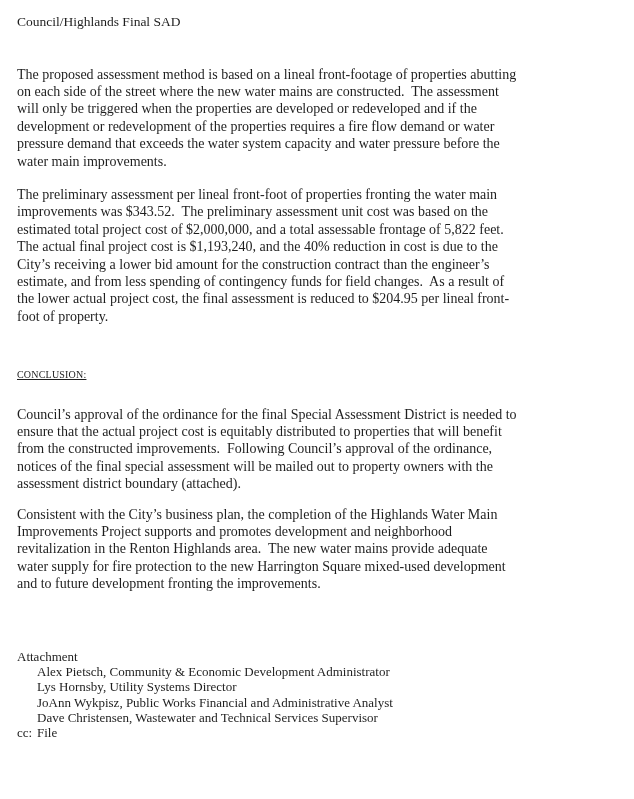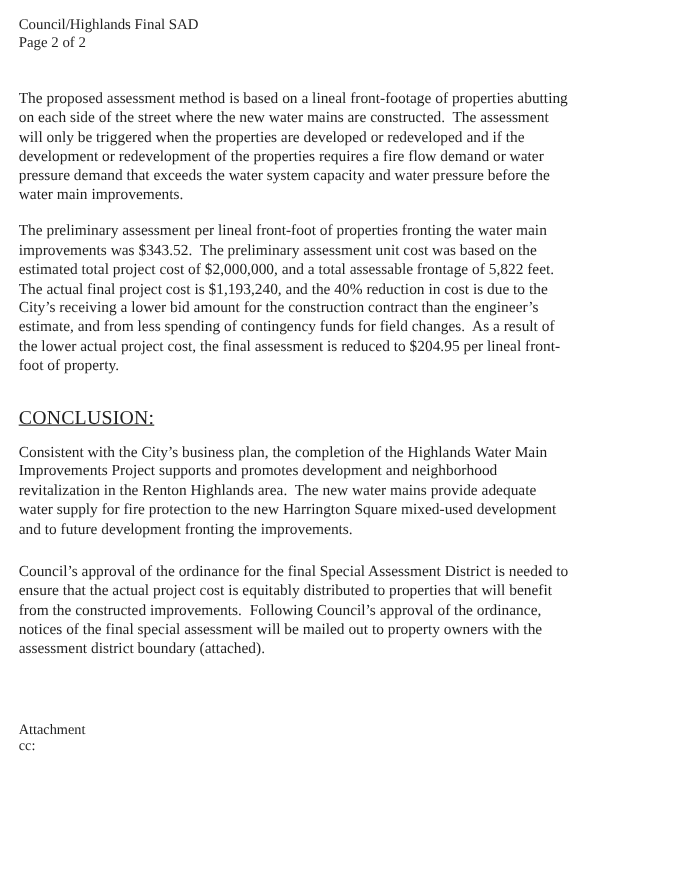--- a/index.html
+++ b/index.html
@@ -29,22 +29,22 @@
     font-size: 14px;
     line-height: 17.4px;
     white-space: pre-wrap;
     margin: 0;
   }
   .para-1 { margin-top: 35px; }
   .para-2 { margin-top: 16px; }
   .para-3 { margin-top: 13px; }
   .para-4 { margin-top: 22px; }
   .section-heading {
-    margin-top: 29px;
-    font-size: 18px;
+    margin-top: 41px;
+    font-size: 10px;
     line-height: 17.4px;
     font-weight: normal;
     text-decoration: underline;
     letter-spacing: 0.2px;
   }
   .doc-footer {
     margin-top: 56px;
     font-size: 13px;
     line-height: 15.3px;
   }
@@ -60,53 +60,57 @@
     white-space: pre-wrap;
   }
 </style>
 </head>
 <body>
 
 <div class="page">
 
   <div class="doc-header">
     <div>Council/Highlands Final SAD</div>
-    <div>Page 2 of 2</div>
   </div>
 
   <p class="para para-1">The proposed assessment method is based on a lineal front-footage of properties abutting
 on each side of the street where the new water mains are constructed.  The assessment
 will only be triggered when the properties are developed or redeveloped and if the
 development or redevelopment of the properties requires a fire flow demand or water
 pressure demand that exceeds the water system capacity and water pressure before the
 water main improvements.</p>
 
   <p class="para para-2">The preliminary assessment per lineal front-foot of properties fronting the water main
 improvements was $343.52.  The preliminary assessment unit cost was based on the
 estimated total project cost of $2,000,000, and a total assessable frontage of 5,822 feet.
 The actual final project cost is $1,193,240, and the 40% reduction in cost is due to the
 City’s receiving a lower bid amount for the construction contract than the engineer’s
 estimate, and from less spending of contingency funds for field changes.  As a result of
 the lower actual project cost, the final assessment is reduced to $204.95 per lineal front-
 foot of property.</p>
 
   <h2 class="section-heading">CONCLUSION:</h2>
 
+  <p class="para para-4">Council’s approval of the ordinance for the final Special Assessment District is needed to
+ensure that the actual project cost is equitably distributed to properties that will benefit
+from the constructed improvements.  Following Council’s approval of the ordinance,
+notices of the final special assessment will be mailed out to property owners with the
+assessment district boundary (attached).</p>
+
   <p class="para para-3">Consistent with the City’s business plan, the completion of the Highlands Water Main
 Improvements Project supports and promotes development and neighborhood
 revitalization in the Renton Highlands area.  The new water mains provide adequate
 water supply for fire protection to the new Harrington Square mixed-used development
 and to future development fronting the improvements.</p>
 
-  <p class="para para-4">Council’s approval of the ordinance for the final Special Assessment District is needed to
-ensure that the actual project cost is equitably distributed to properties that will benefit
-from the constructed improvements.  Following Council’s approval of the ordinance,
-notices of the final special assessment will be mailed out to property owners with the
-assessment district boundary (attached).</p>
-
   <div class="doc-footer">
     <div>Attachment</div>
     <div class="cc-row">
       <div class="cc-label">cc:</div>
+      <div class="cc-list">Alex Pietsch, Community &amp; Economic Development Administrator
+Lys Hornsby, Utility Systems Director
+JoAnn Wykpisz, Public Works Financial and Administrative Analyst
+Dave Christensen, Wastewater and Technical Services Supervisor
+File</div>
     </div>
   </div>
 
 </div>
 
 </body></html>

